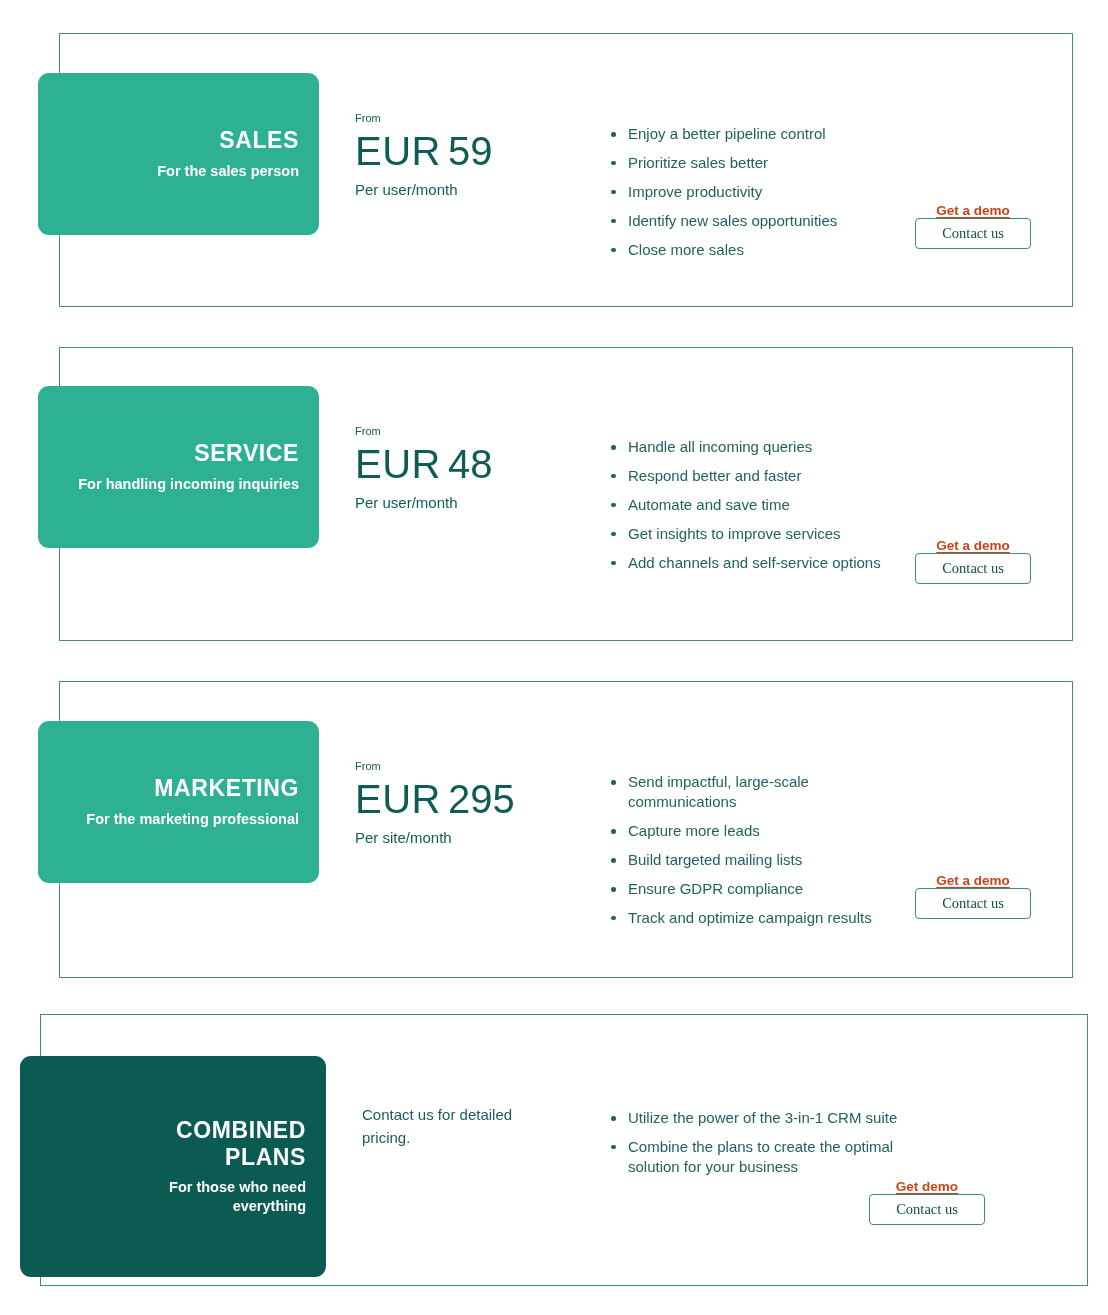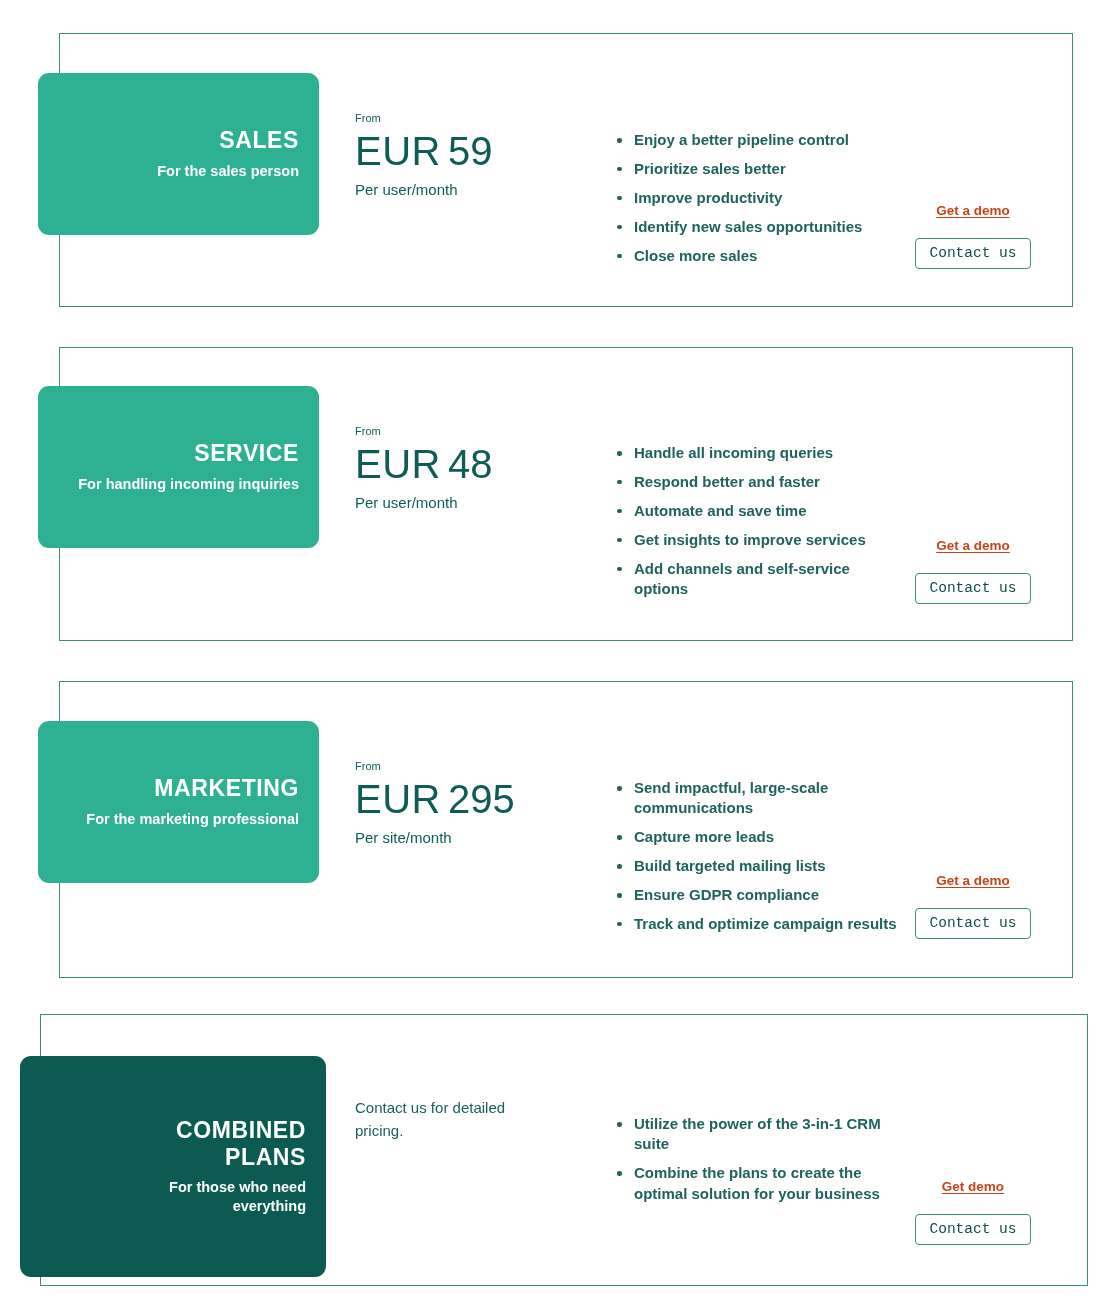--- a/index.html
+++ b/index.html
@@ -84,33 +84,32 @@
   .price-period {
     font-size: 15px;
     line-height: 1.25;
     color: #0f5c56;
     margin: 0;
   }
   .price-note {
     font-size: 15px;
     line-height: 1.55;
     color: #1b5e59;
-    margin: 0;
+    margin: 7px;
     max-width: 185px;
   }
 
   
   .features {
     position: absolute;
     z-index: 2;
     list-style: none;
-    margin: 17px;
+    margin: 11px;
     padding: 0;
     width: 290px;
-    font-weight: bold;
   }
   .features li {
     position: relative;
     font-size: 15px;
     line-height: 1.36;
     color: #20625d;
     padding-left: 20px;
     margin-bottom: 8.5px;
   }
   .features li::before {
@@ -144,29 +143,28 @@
     margin-bottom: 0;
   }
   .contact-btn {
     box-sizing: border-box;
     width: 116px;
     height: 31px;
     border: 1.3px solid #3f8a81;
     border-radius: 4px;
     background: #ffffff;
     color: #104d4a;
-    font-family: Liberation Mono, monospace;
+    font-family: Liberation Serif, serif;
     font-size: 14.5px;
     line-height: 1;
     cursor: pointer;
     display: flex;
     align-items: center;
     justify-content: center;
     padding: 0;
-    margin-top: 20px;
   }
 </style>
 </head>
 <body>
 
 <div id="page-root">
 
   <div class="card" style="left:59px; top:33px; width:1014px; height:274px;"></div>
 
   <div class="plan-panel accent" style="left:38px; top:73px; width:281px; height:162px;">
@@ -260,18 +258,18 @@
 
   <div class="price-col" style="left:355px; top:1096px; width:200px;">
     <div class="price-note">Contact us for detailed pricing.</div>
   </div>
 
   <ul class="features" style="left:597px; top:1097px;">
     <li>Utilize the power of the 3-in-1 CRM suite</li>
     <li>Combine the plans to create the optimal solution for your business</li>
   </ul>
 
-  <div class="cta" style="left:915px; top:1179px;">
+  <div class="cta" style="left:869px; top:1179px;">
     <a class="demo-link">Get demo</a>
     <button class="contact-btn">Contact us</button>
   </div>
 
 </div>
 
 </body></html>

